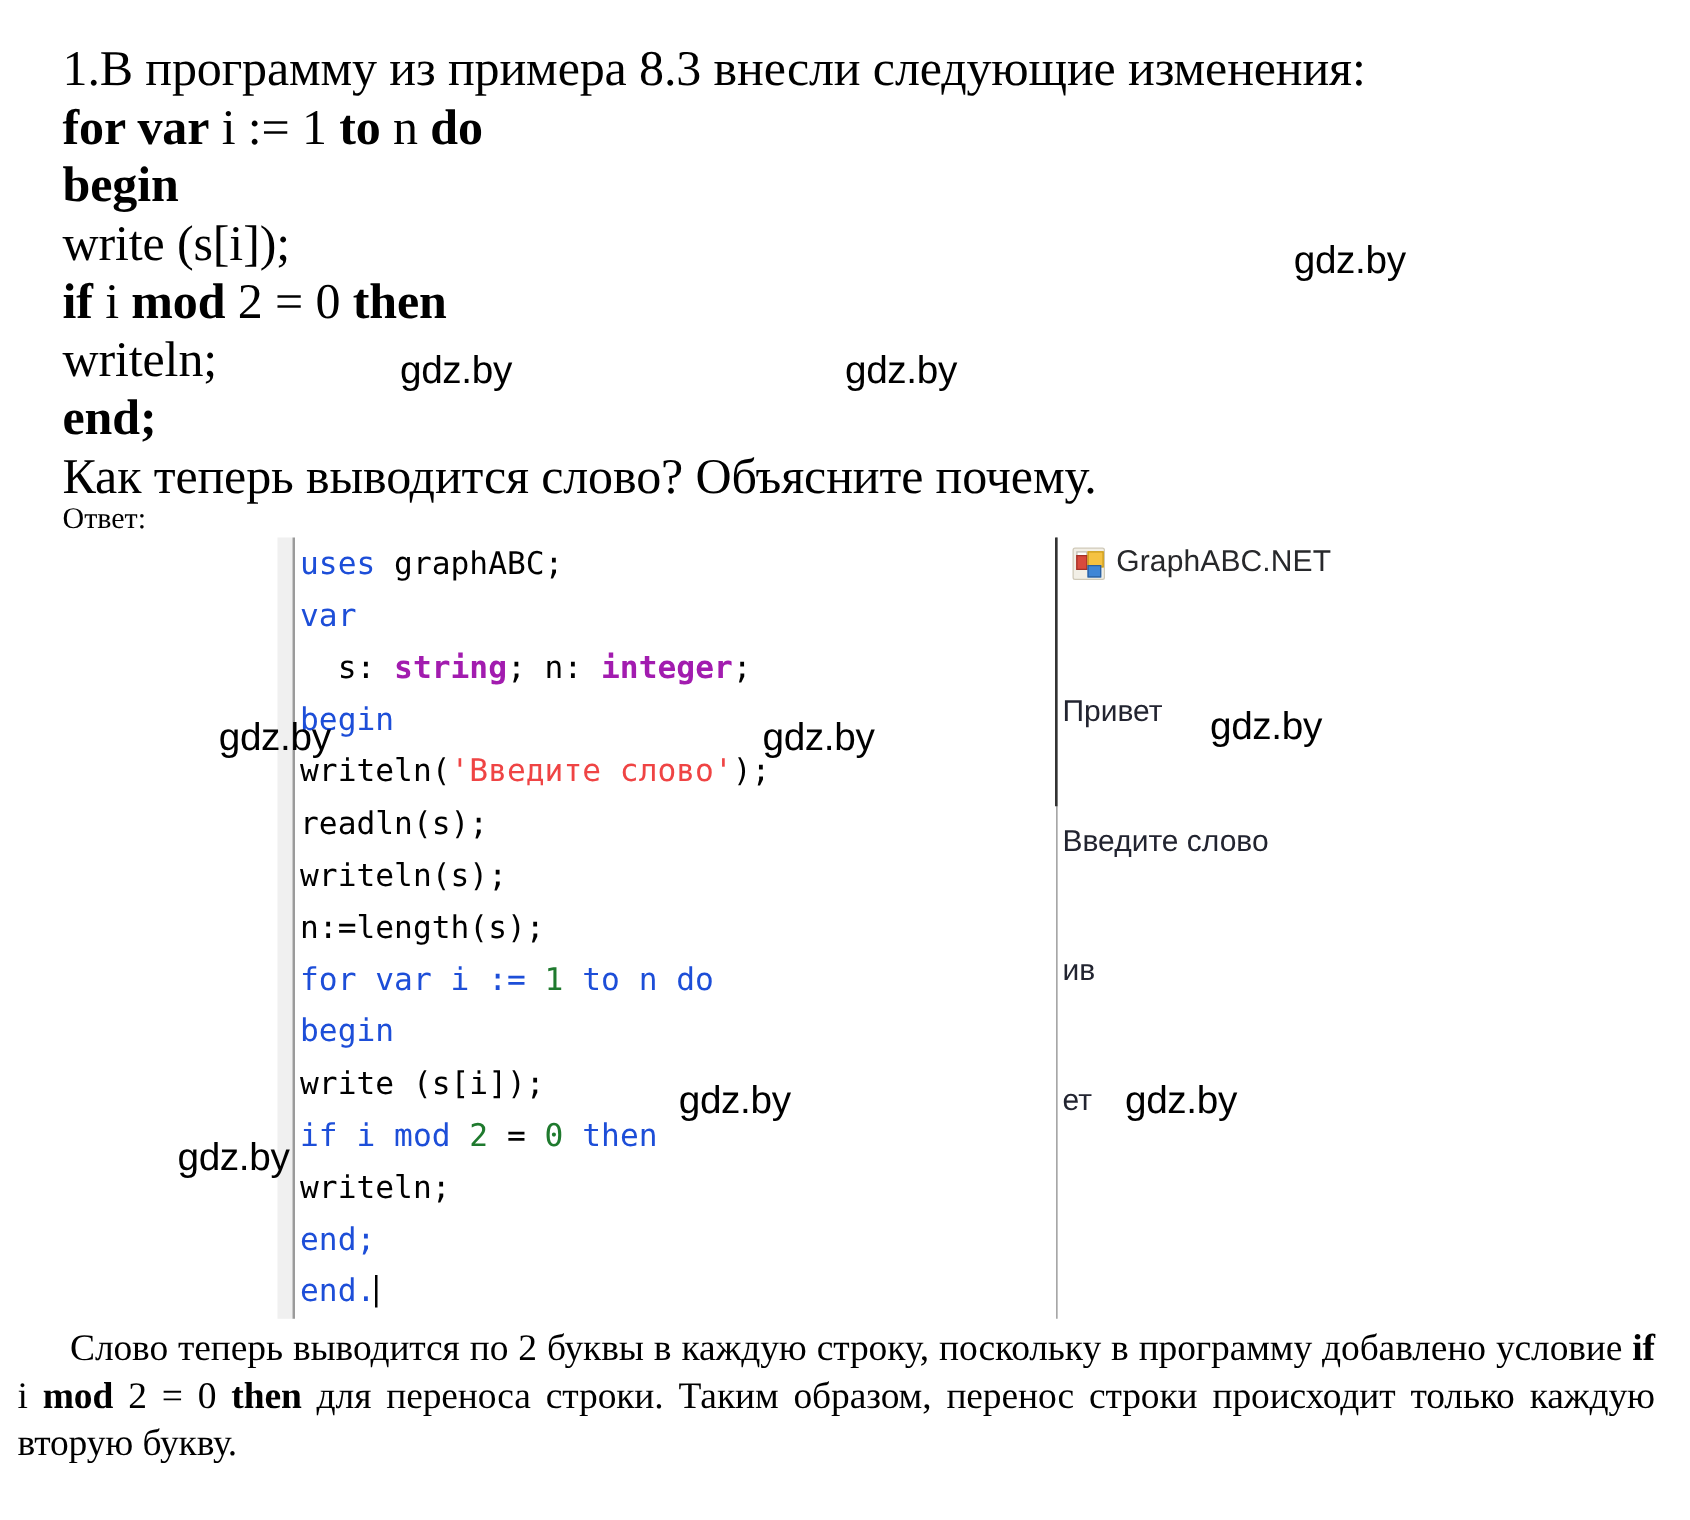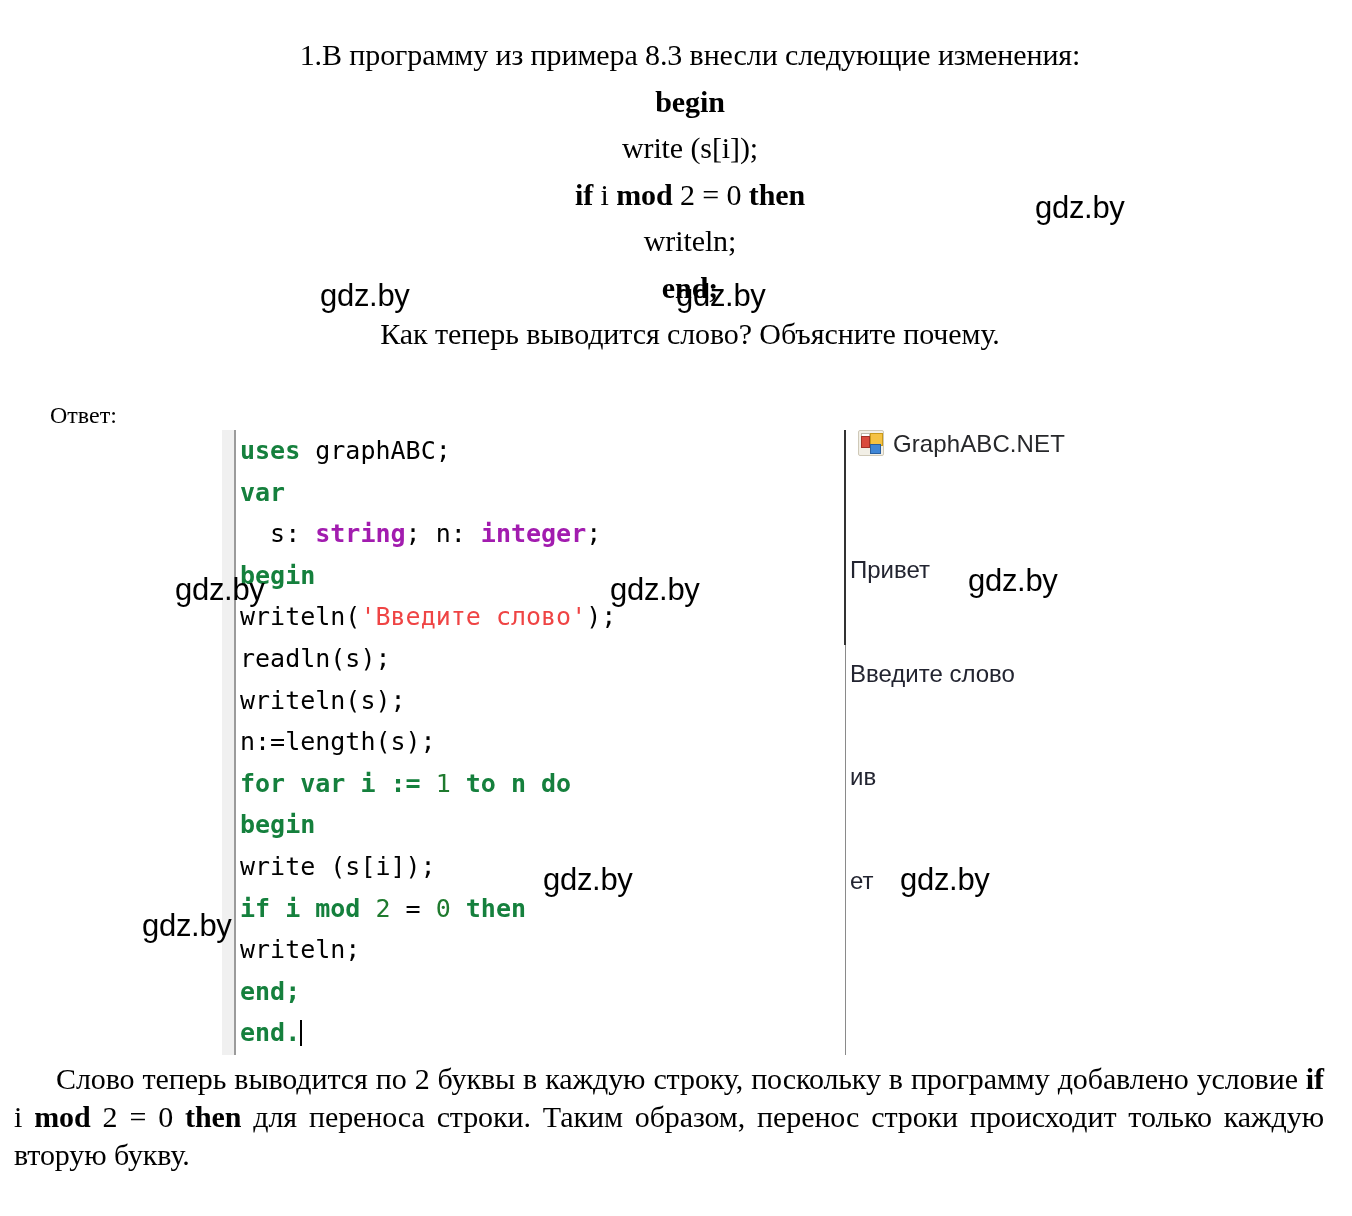--- a/index.html
+++ b/index.html
@@ -17,25 +17,24 @@
   }
 
   
   .doc-top {
     position: absolute;
     left: 50px;
     top: 32px;
     width: 1280px;
   }
   .line {
-    font-size: 30px;
+    font-size: 40px;
     line-height: 46.5px;
     white-space: pre;
     letter-spacing: -0.1px;
-    text-align: center;
   }
   .line.bold { font-weight: bold; }
   .b { font-weight: bold; }
   .n { font-weight: normal; }
 
   
   .answer-label {
     position: absolute;
     left: 50px;
     top: 395px;
@@ -76,21 +75,21 @@
     left: 240px;
     top: 0px;
     width: 600px;
     font-family: "DejaVu Sans Mono", "Liberation Mono", monospace;
     font-size: 25px;
     line-height: 41.6px;
     white-space: pre;
     color: #000000;
     letter-spacing: 0px;
   }
-  .kw { font-weight: bold; color: #15803d; }
+  .kw { font-weight: normal; color: #1d4ed8; }
   .ty { color: #a21caf; font-weight: bold; }
   .st { color: #ef4444; font-weight: normal; }
   .num { color: #1f7a2e; font-weight: normal; }
   .caret {
     display: inline-block;
     width: 2px;
     height: 26px;
     background: #000;
     vertical-align: -5px;
   }
@@ -115,21 +114,21 @@
 
   
   .console {
     position: absolute;
     left: 850px;
     top: 0px;
     width: 420px;
   }
   .console-title {
     display: flex;
-    align-items: flex-start;
+    align-items: flex-end;
     gap: 9px;
     height: 34px;
     margin-left: 8px;
   }
   .app-icon {
     width: 26px;
     height: 26px;
     position: relative;
     background: #f2efe6;
     border: 1px solid #cfc9b8;
@@ -184,20 +183,21 @@
     letter-spacing: -0.3px;
     text-align: center;
   }
 </style>
 </head>
 <body>
 
 <div class="doc-top">
   <div class="line">1.В программу из примера 8.3 внесли следующие изменения:</div>
 
+  <div class="line"><span class="b">for var</span><span class="n"> i := 1 </span><span class="b">to</span><span class="n"> n </span><span class="b">do</span></div>
   <div class="line bold">begin</div>
   <div class="line">write (s[i]);</div>
   <div class="line"><span class="b">if</span><span class="n"> i </span><span class="b">mod</span><span class="n"> 2 = 0 </span><span class="b">then</span></div>
   <div class="line">writeln;</div>
   <div class="line bold">end;</div>
   <div class="line">Как теперь выводится слово? Объясните почему.</div>
 </div>
 
 <div class="answer-label">Ответ:</div>
 

